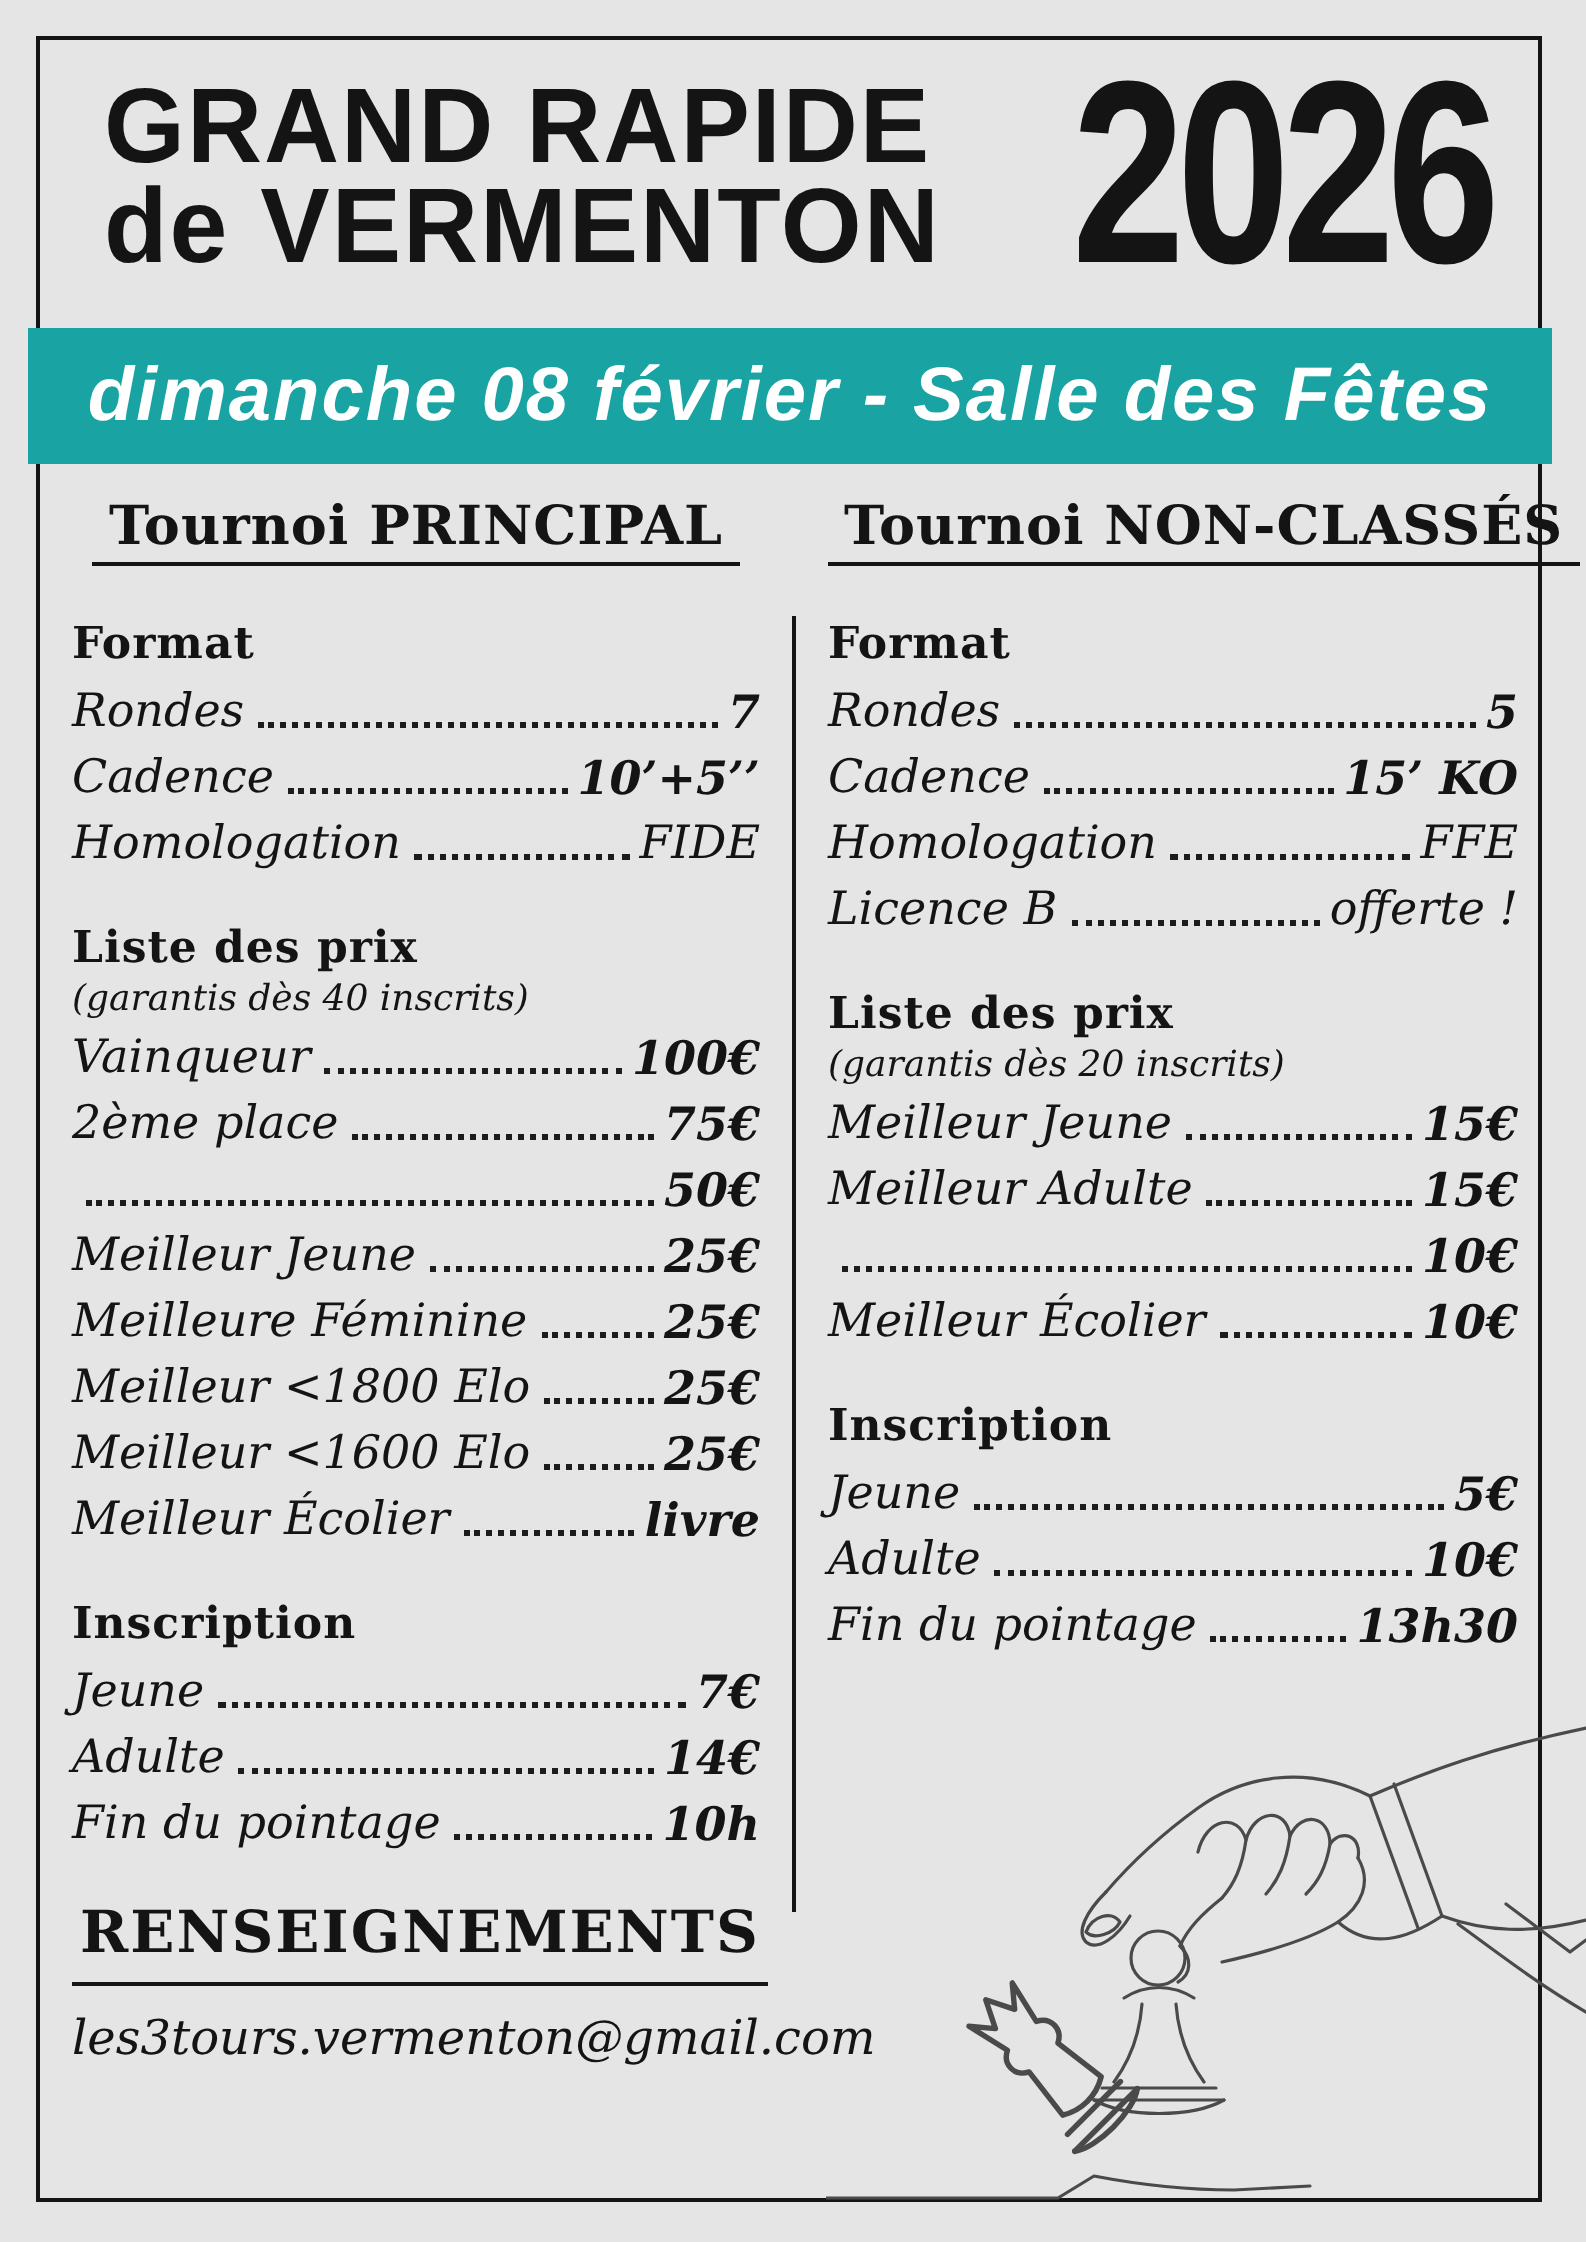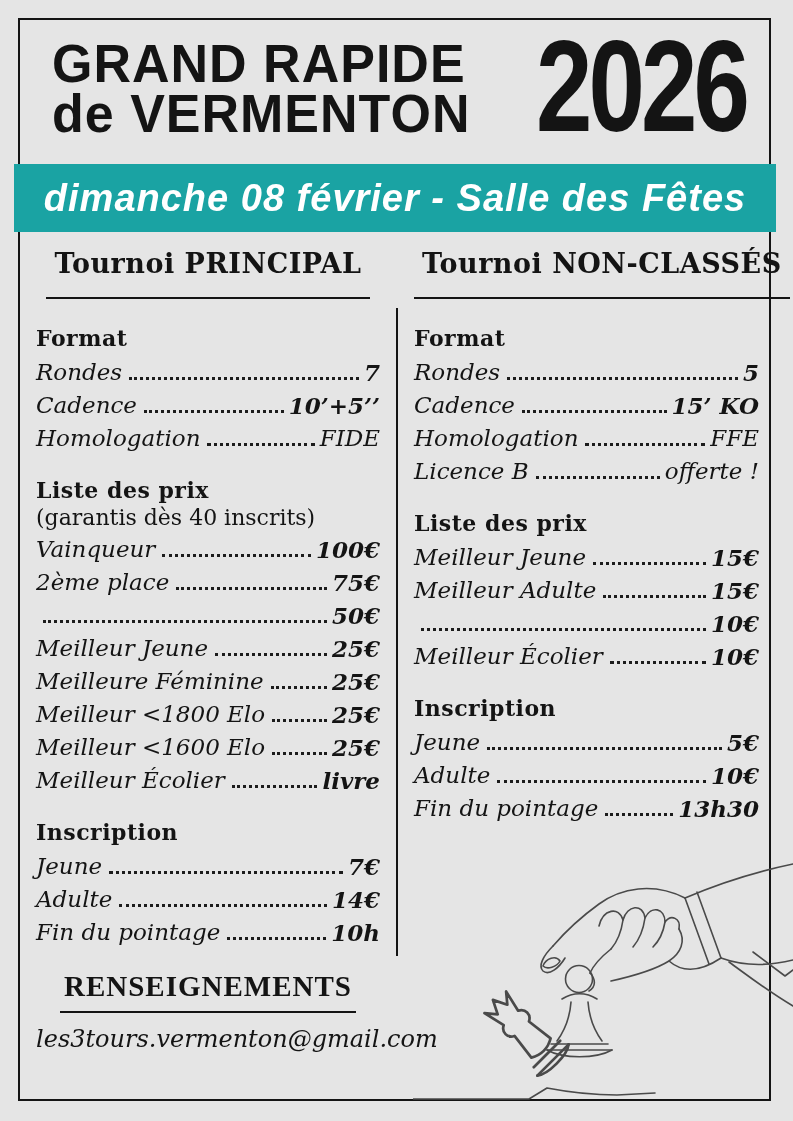--- a/index.html
+++ b/index.html
@@ -17,37 +17,37 @@
   .banner{position:absolute;left:14px;top:164px;width:762px;height:68px;background:#1aa3a3;display:flex;align-items:center;justify-content:center;font-family:"Liberation Sans",sans-serif;font-weight:bold;font-style:italic;font-size:38px;color:#ffffff;letter-spacing:1px;white-space:nowrap;}
 
   
   .columns{position:absolute;left:20px;top:248px;width:751px;display:flex;align-items:flex-start;}
   .col{box-sizing:border-box;}
   .col-left{width:376px;padding:0 16px 0 16px;}
   .col-right{width:375px;padding:0 12px 0 18px;}
   .divider{position:absolute;left:376px;top:60px;width:2px;height:648px;background:#141414;}
 
   h2.tourney{margin:0;text-align:center;font-family:"DejaVu Serif",serif;font-weight:bold;font-size:27px;letter-spacing:0.5px;white-space:nowrap;}
-  h2.tourney span{display:inline-block;border-bottom:2px solid #141414;padding:0 8px 18px;}
+  h2.tourney span{display:inline-block;border-bottom:2px solid #141414;padding:0 8px 2px;}
 
   .section{margin-top:22px;}
   .section.first{margin-top:26px;}
   h3.sec{margin:0 0 5px;font-family:"DejaVu Serif",serif;font-weight:bold;font-size:22px;letter-spacing:0.5px;}
-  .note{font-family:"DejaVu Serif",serif;font-size:22px;margin:-3px 0 3px;}
+  .note{font-family:"DejaVu Serif",serif;font-style:italic;font-size:18px;margin:-3px 0 3px;}
 
   .row{display:flex;align-items:flex-start;font-family:"DejaVu Serif",serif;font-style:italic;font-size:23px;line-height:33px;}
   .row .lbl{white-space:nowrap;}
   .row .dots{flex:1;min-width:10px;border-bottom:3px dotted #1c1c1c;align-self:flex-end;margin:0 5px 9px 7px;}
   .row .val{white-space:nowrap;font-weight:bold;}
   .row .val.plain{font-weight:normal;}
 
   
   .info{margin-top:20px;text-align:center;}
   .info h2{margin:0;font-family:"DejaVu Serif",serif;font-weight:bold;font-size:29px;letter-spacing:1px;white-space:nowrap;}
-  .info h2 span{display:inline-block;border-bottom:2px solid #141414;padding:0 4px 8px;font-family:Liberation Serif, serif;}
+  .info h2 span{display:inline-block;border-bottom:2px solid #141414;padding:0 4px 8px;}
   .contact{font-family:"DejaVu Serif",serif;font-style:italic;font-size:24px;line-height:32px;margin-top:10px;white-space:nowrap;}
 
   
   .illus{position:absolute;right:0;bottom:8px;width:380px;height:265px;}
   .illus path,.illus circle{fill:none;stroke:#4a4a4a;stroke-width:1.6;stroke-linecap:round;stroke-linejoin:round;}
 </style>
 </head>
 <body>
 
 <div class="page">
@@ -179,20 +179,21 @@
           </div>
         <div class="row">
             <span class="lbl">Licence B</span>
             <span class="dots"></span>
             <span class="val plain">offerte !</span>
           </div>
       </div>
 
       <div class="section">
         <h3 class="sec">Liste des prix</h3>
+        <div class="note">(garantis dès 20 inscrits)</div>
         <div class="row">
             <span class="lbl">Meilleur Jeune</span>
             <span class="dots"></span>
             <span class="val">15€</span>
           </div>
         <div class="row">
             <span class="lbl">Meilleur Adulte</span>
             <span class="dots"></span>
             <span class="val">15€</span>
           </div>

